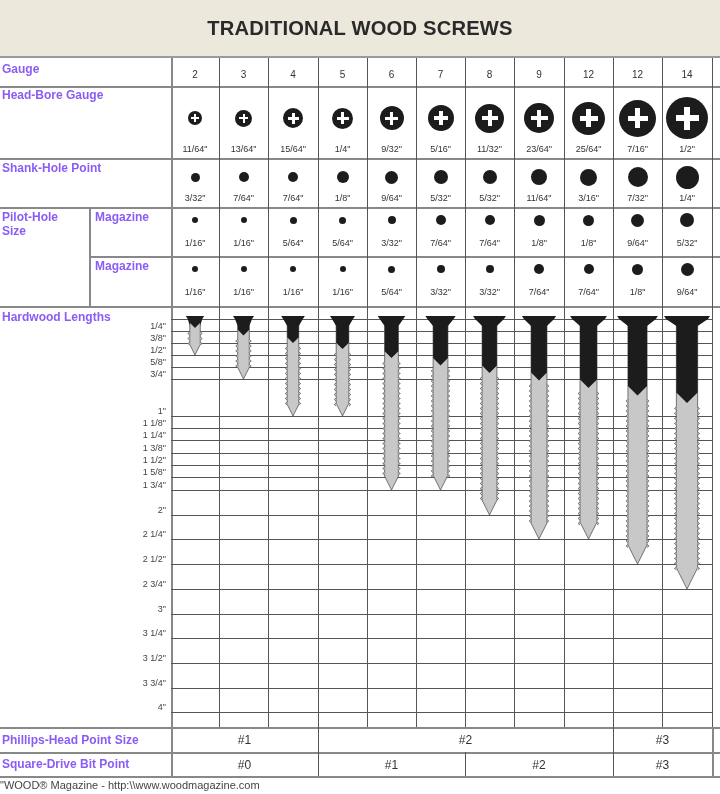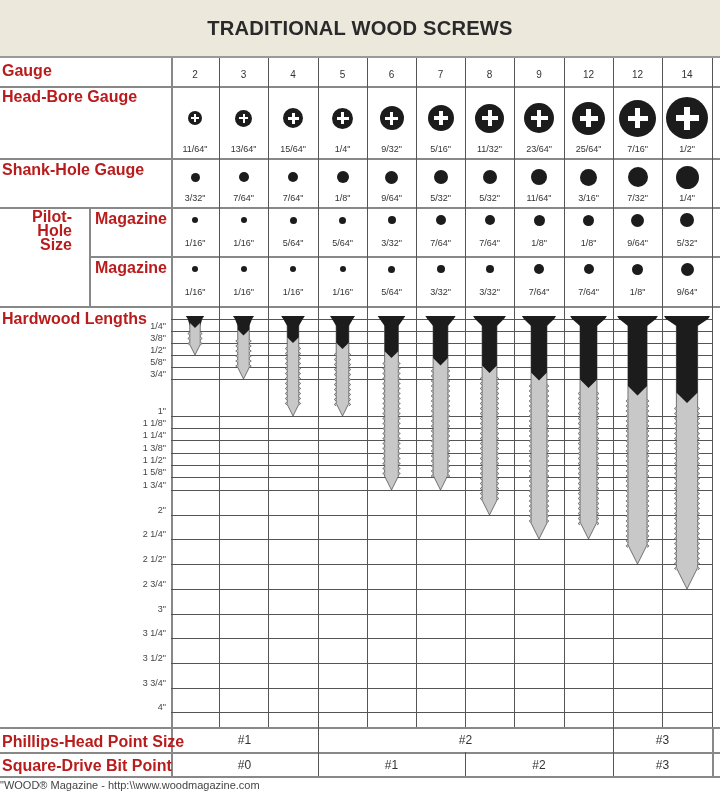--- a/index.html
+++ b/index.html
@@ -14,21 +14,21 @@
   }
   .title-bar h1 {
     margin: 0; font-size: 21px; font-weight: bold; color: #2a2a2a; letter-spacing: 0.2px;
     transform: scaleX(0.96);
   }
   .hline { position: absolute; height: 0; border-top: 1px solid #555; }
   .hline.thick { border-top: 2px solid #888; }
   .vline { position: absolute; width: 0; border-left: 1px solid #555; }
   .vline.thick { border-left: 2px solid #888; }
   .label {
-    position: absolute; font-size: 16px; font-weight: bold; color: #b91c1c; white-space: nowrap; text-align: right;
+    position: absolute; font-size: 12px; font-weight: bold; color: #8b5cf6; white-space: nowrap;
   }
   .cell-text {
     position: absolute; font-size: 9px; color: #333; text-align: center; white-space: nowrap;
   }
   .gauge-num { position: absolute; font-size: 10px; color: #333; text-align: center; }
   .len-label {
     position: absolute; right: 553px; font-size: 9px; color: #444; white-space: nowrap; text-align: right;
   }
   .dot { position: absolute; border-radius: 50%; background: #1c1c1c; }
   .drive-cell {
@@ -80,21 +80,21 @@
     <div class="vline" style="left: 662px; top: 306px; height: 421px;"></div>
     <div class="vline" style="left: 712px; top: 306px; height: 421px;"></div>
     <div class="vline thick" style="left: 171px; top: 727px; height: 49px;"></div>
     <div class="vline thick" style="left: 712px; top: 727px; height: 49px;"></div>
     <div class="vline" style="left: 318px; top: 727px; height: 25px;"></div>
     <div class="vline" style="left: 613px; top: 727px; height: 49px;"></div>
     <div class="vline" style="left: 318px; top: 752px; height: 24px;"></div>
     <div class="vline" style="left: 465px; top: 752px; height: 24px;"></div>
     <div class="label" style="left: 2px; top: 62px;">Gauge</div>
     <div class="label" style="left: 2px; top: 88px;">Head-Bore Gauge</div>
-    <div class="label" style="left: 2px; top: 161px;">Shank-Hole Gauge</div>
+    <div class="label" style="left: 2px; top: 161px;">Shank-Hole Point</div>
     <div class="label" style="left: 2px; top: 210px; white-space: normal; width: 70px; line-height: 14px;">Pilot-Hole Size</div>
     <div class="label" style="left: 95px; top: 210px;">Magazine</div>
     <div class="label" style="left: 95px; top: 259px;">Magazine</div>
     <div class="label" style="left: 2px; top: 310px;">Hardwood Lengths</div>
     <div class="label" style="left: 2px; top: 733px;">Phillips-Head Point Size</div>
     <div class="label" style="left: 2px; top: 757px;">Square-Drive Bit Point</div>
     <div class="gauge-num" style="left: 171px; width: 48px; top: 69px;">2</div>
     <div class="dot" style="width: 14px; height: 14px; left: 188px; top: 111px;">
       <div style="position: absolute; background: rgb(255, 255, 255); width: 8px; height: 2px; left: 3px; top: 6px;"></div>
       <div style="position: absolute; background: rgb(255, 255, 255); width: 2px; height: 8px; left: 6px; top: 3px;"></div>

